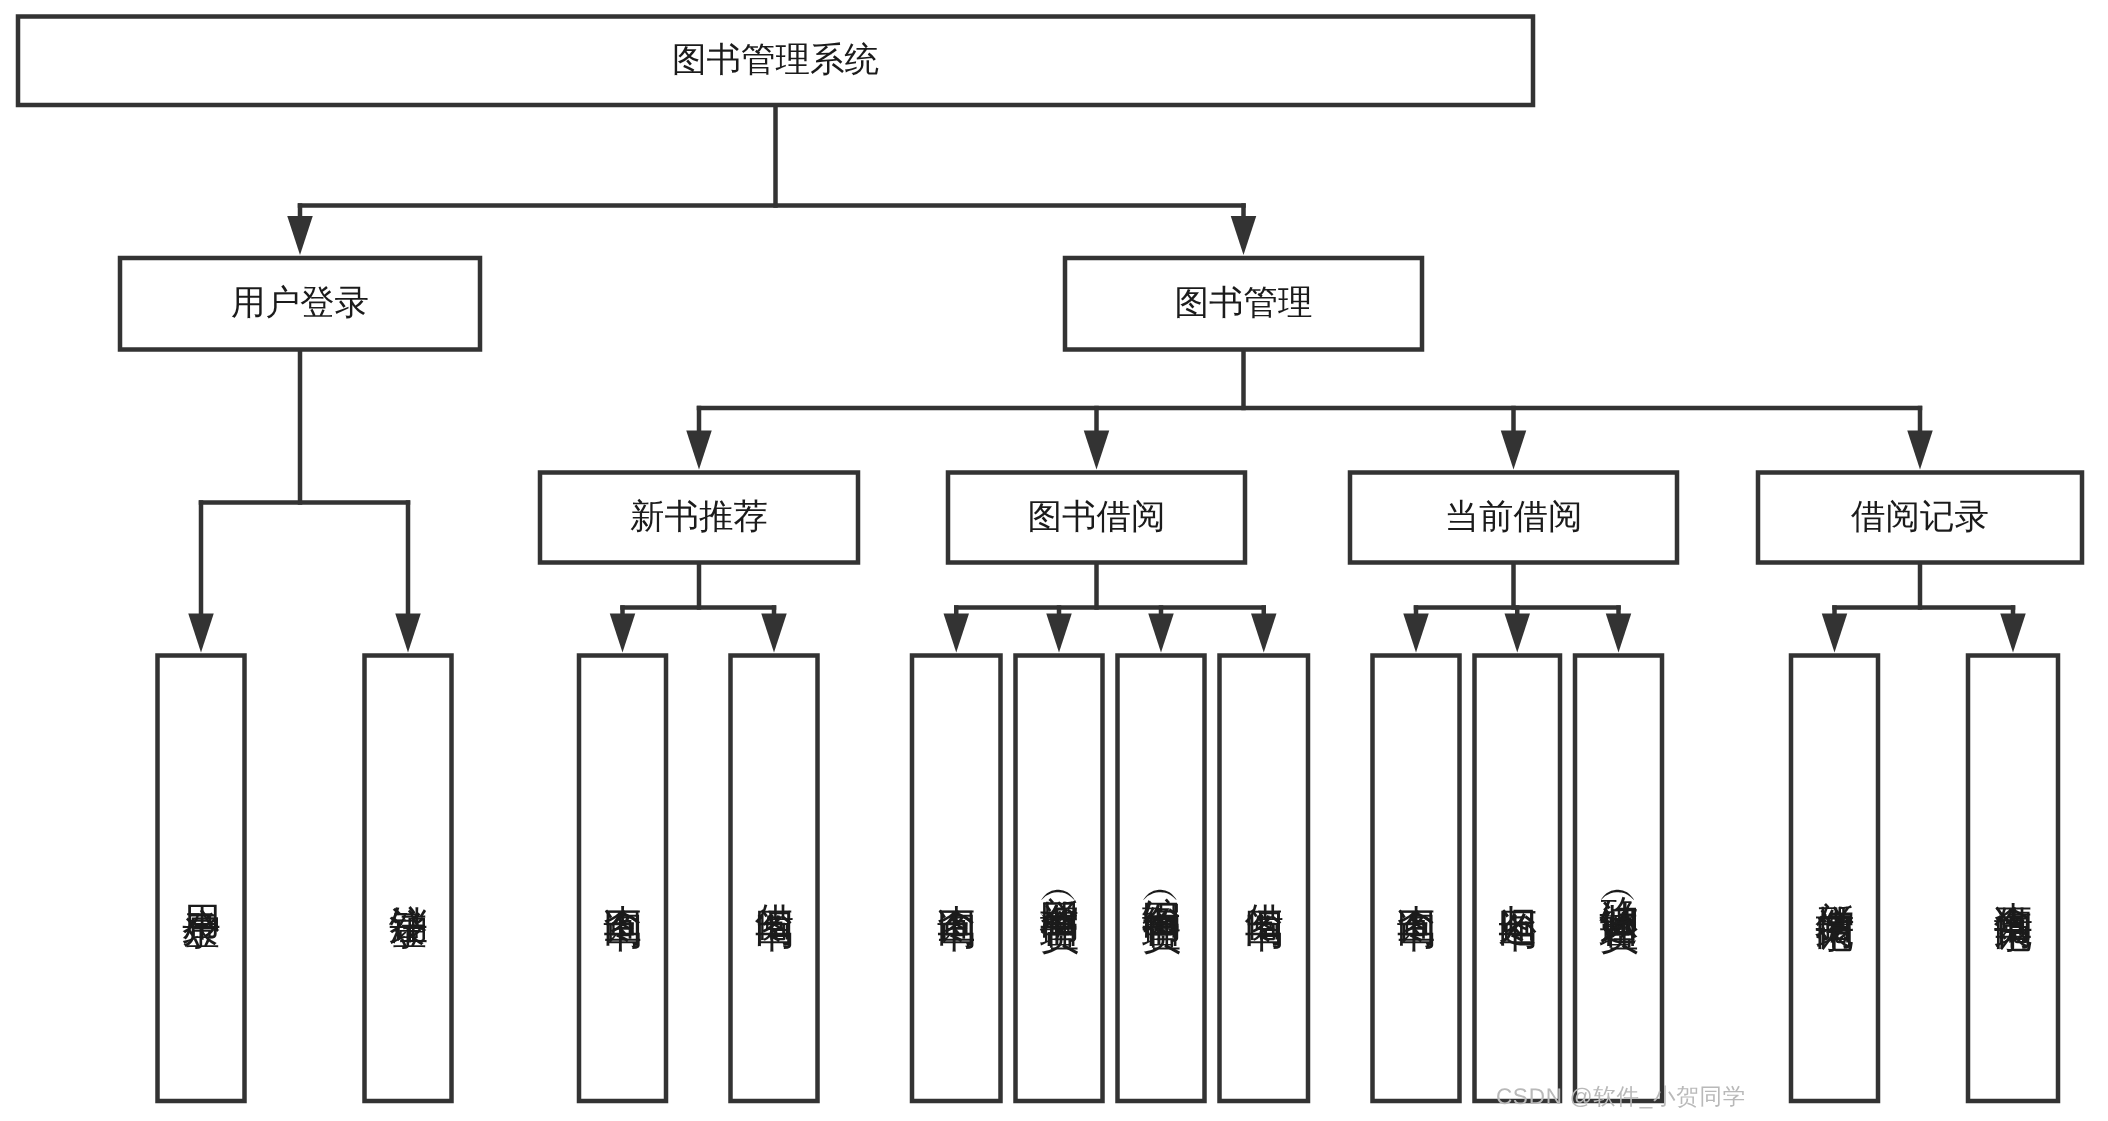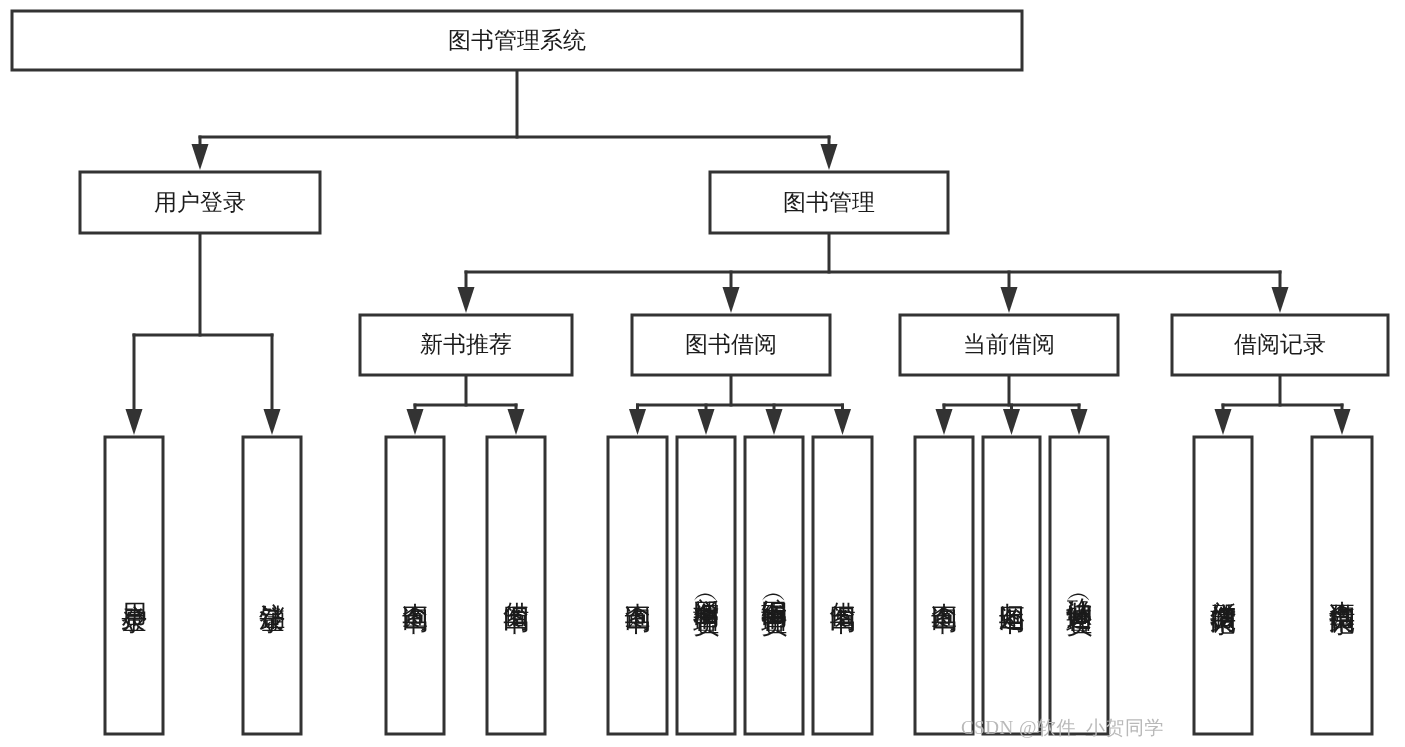--- a/index.html
+++ b/index.html
@@ -70,22 +70,22 @@
     position: absolute;
     display: flex;
     align-items: center;
     justify-content: center;
     box-sizing: border-box;
   }
   .watermark {
     position: absolute;
     right: 8px;
     bottom: 6px;
-    font-family: Liberation Serif, serif;
-    font-size: 19px;
+    font-family: Liberation Sans, sans-serif;
+    font-size: 15px;
     color: #b9b9b9;
     letter-spacing: 0.5px;
     user-select: none;
     white-space: nowrap;
     margin-left: 40px;
   }
 </style>
 </head>
 <body>
 

